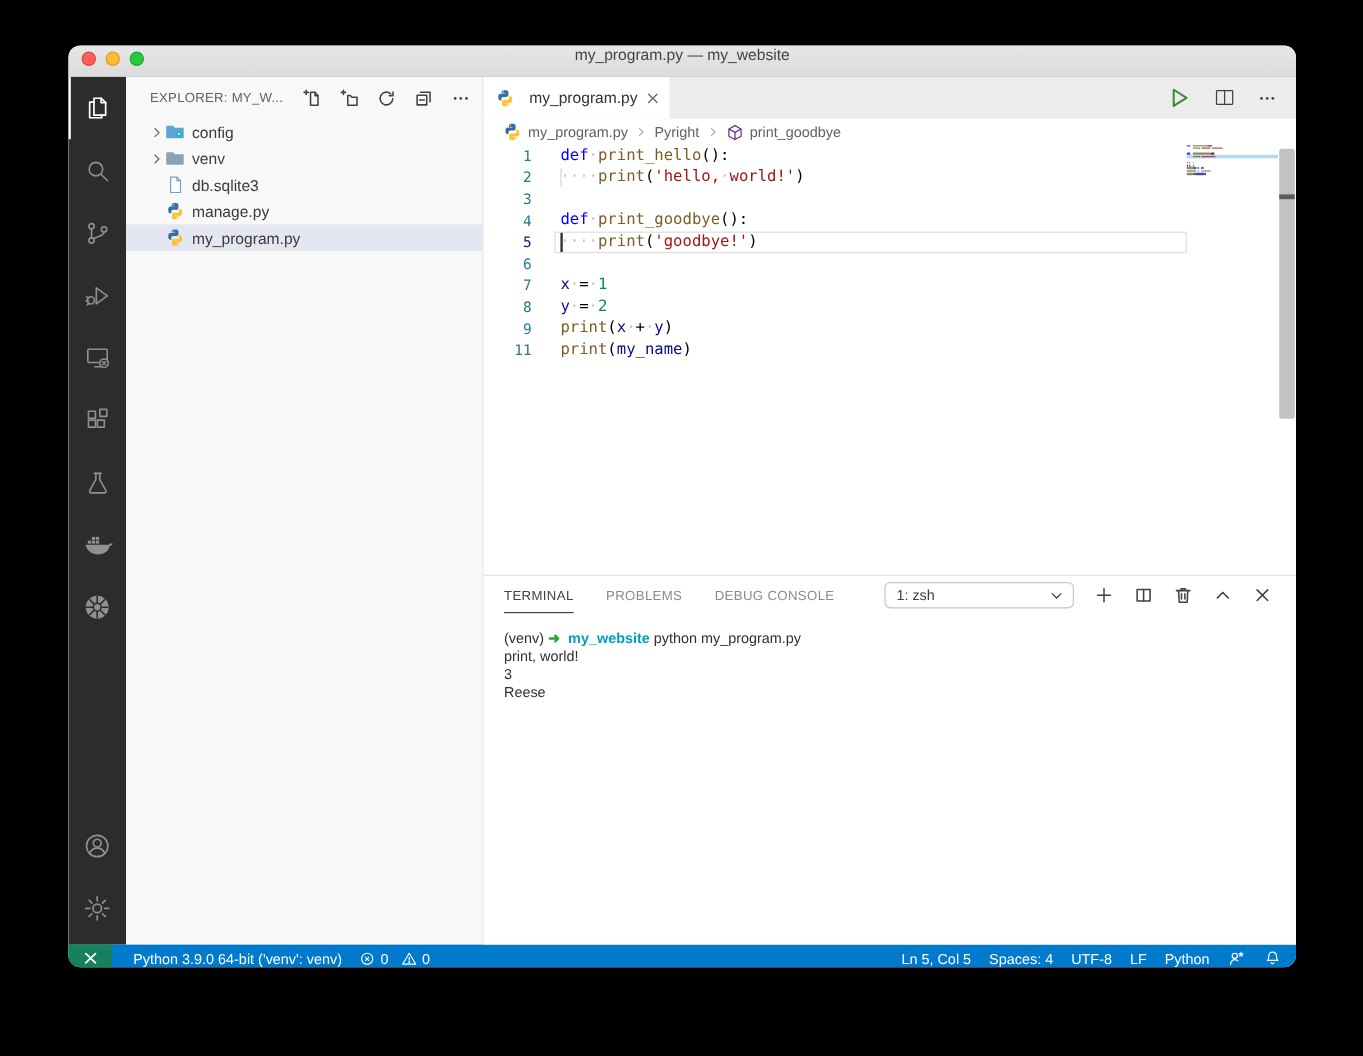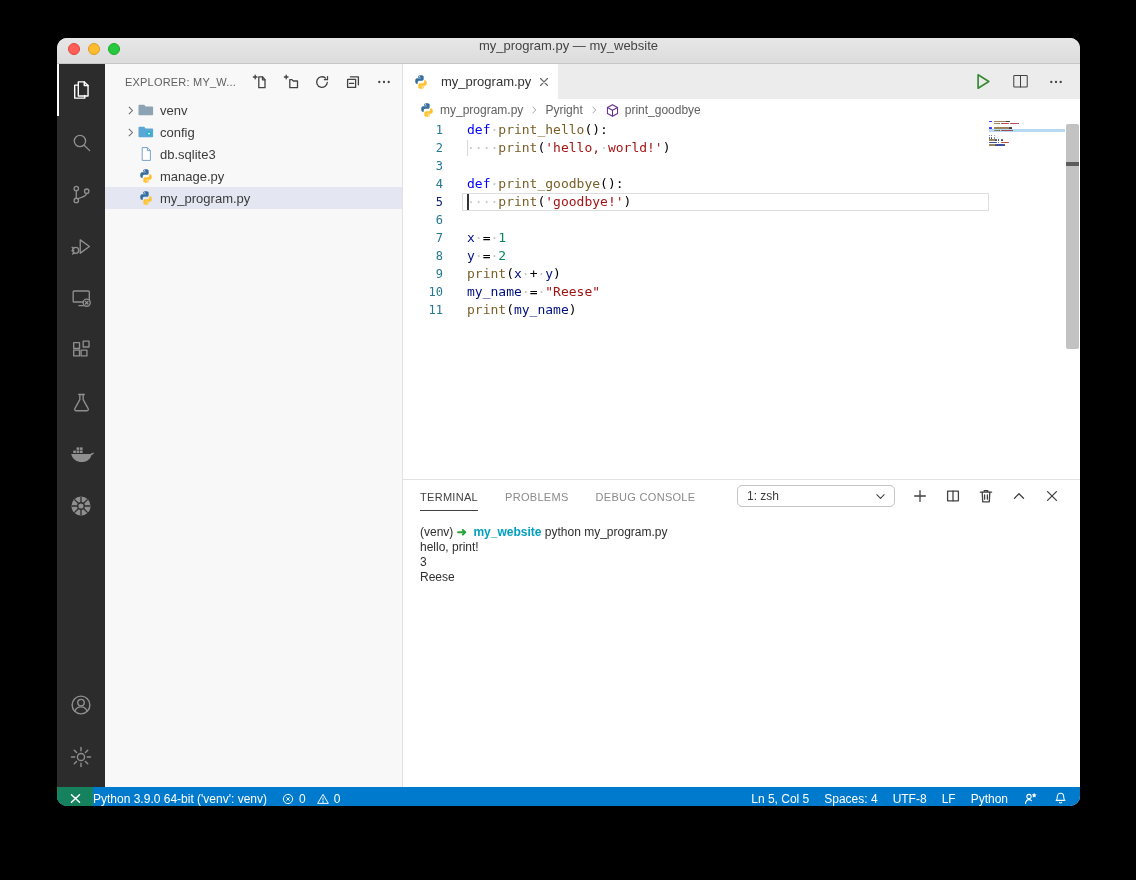--- a/index.html
+++ b/index.html
@@ -76,21 +76,21 @@
   .p-acts span{display:flex;cursor:pointer}
   .term{padding:13px 0 0 17px;font-family:Liberation Sans, sans-serif;font-size:12px;line-height:15px;color:#2f2f2f}
   .tline{white-space:pre}
   .tz-g{color:var(--term-green);font-weight:bold}
   .tz-c{color:var(--term-cyan);font-weight:bold}
   .tcur{display:inline-block;width:7px;height:13px;border:1.2px solid #3a3a3a;vertical-align:-2px;margin-left:1px}
   
   .statusbar{height:23px;background:var(--status-bg);display:flex;align-items:center;color:#fff;font-size:12px}
   .remote{width:36px;height:23px;background:var(--remote-bg);display:flex;align-items:center;justify-content:center;cursor:pointer}
   .st-item{display:flex;align-items:center;gap:4px;cursor:pointer;white-space:nowrap}
-  .st-left{display:flex;align-items:center;gap:14px;padding-left:0}
+  .st-left{display:flex;align-items:center;gap:14px;padding-left:18px}
   .st-right{margin-left:auto;display:flex;align-items:center;gap:15px;padding-right:12px}
   .probs{display:flex;align-items:center;gap:4px}
   .probs .ico{display:flex;margin-left:6px}
   .probs .ico:first-child{margin-left:0}
 </style>
 </head>
 <body>
 
 <div class="window">
 
@@ -257,39 +257,39 @@
       </div>
       <div>
           <div class="fitem">
             <span class="chev">
               <svg width="13" height="13" viewBox="0 0 16 16" stroke="#6b6b6b" fill="none" stroke-width="1.3">
                 <path d="M6 3.6L10.4 8 6 12.4"></path>
               </svg>
             </span>
             <span class="ficon">
               <svg width="16" height="16" viewBox="0 0 16 16">
-                <path fill="#8ba3b2" d="M1.3 2.8h4.9l1.5 1.7h6.6c.45 0 .8.36.8.8v7.1c0 .44-.35.8-.8.8H1.3a.8.8 0 0 1-.8-.8V3.6c0-.44.35-.8.8-.8z"></path>
-              </svg>
-            </span>
-            <span class="flabel">venv</span>
+                <path fill="#5aa7d6" d="M1.3 2.8h4.9l1.5 1.7h6.6c.45 0 .8.36.8.8v7.1c0 .44-.35.8-.8.8H1.3a.8.8 0 0 1-.8-.8V3.6c0-.44.35-.8.8-.8z"></path>
+                <circle cx="11" cy="9.6" r="2.5" fill="#27b3c9"></circle>
+                <circle cx="11" cy="9.6" r="0.9" fill="#fff"></circle>
+              </svg>
+            </span>
+            <span class="flabel">config</span>
           </div>
           <div class="fitem">
             <span class="chev">
               <svg width="13" height="13" viewBox="0 0 16 16" stroke="#6b6b6b" fill="none" stroke-width="1.3">
                 <path d="M6 3.6L10.4 8 6 12.4"></path>
               </svg>
             </span>
             <span class="ficon">
               <svg width="16" height="16" viewBox="0 0 16 16">
-                <path fill="#5aa7d6" d="M1.3 2.8h4.9l1.5 1.7h6.6c.45 0 .8.36.8.8v7.1c0 .44-.35.8-.8.8H1.3a.8.8 0 0 1-.8-.8V3.6c0-.44.35-.8.8-.8z"></path>
-                <circle cx="11" cy="9.6" r="2.5" fill="#27b3c9"></circle>
-                <circle cx="11" cy="9.6" r="0.9" fill="#fff"></circle>
-              </svg>
-            </span>
-            <span class="flabel">config</span>
+                <path fill="#8ba3b2" d="M1.3 2.8h4.9l1.5 1.7h6.6c.45 0 .8.36.8.8v7.1c0 .44-.35.8-.8.8H1.3a.8.8 0 0 1-.8-.8V3.6c0-.44.35-.8.8-.8z"></path>
+              </svg>
+            </span>
+            <span class="flabel">venv</span>
           </div>
           <div class="fitem">
             <span class="chev"></span>
             <span class="ficon">
               <svg width="16" height="16" viewBox="0 0 16 16">
                 <path d="M4.2 1.6h5.2l3 3v9.8h-8.2z" fill="#fff" stroke="#7aa1c4" stroke-width="1"></path>
                 <path d="M9.4 1.6v3h3" fill="none" stroke="#7aa1c4" stroke-width="1"></path>
               </svg>
             </span>
             <span class="flabel">db.sqlite3</span>
@@ -413,24 +413,20 @@
               <span class="gut">7</span>
               <span class="ctext"><span class="tk-var">x</span><span class="tk-ws">·</span><span class="tk-pl">=</span><span class="tk-ws">·</span><span class="tk-num">1</span></span>
             </div>
             <div class="crow">
               <span class="gut">8</span>
               <span class="ctext"><span class="tk-var">y</span><span class="tk-ws">·</span><span class="tk-pl">=</span><span class="tk-ws">·</span><span class="tk-num">2</span></span>
             </div>
             <div class="crow">
               <span class="gut">9</span>
               <span class="ctext"><span class="tk-fn">print</span><span class="tk-pl">(</span><span class="tk-var">x</span><span class="tk-ws">·</span><span class="tk-pl">+</span><span class="tk-ws">·</span><span class="tk-var">y</span><span class="tk-pl">)</span></span>
-            </div>
-            <div class="crow">
-              <span class="gut">10</span>
-              <span class="ctext"><span class="tk-var">my_name</span><span class="tk-ws">·</span><span class="tk-pl">=</span><span class="tk-ws">·</span><span class="tk-str">"Reese"</span></span>
             </div>
             <div class="crow">
               <span class="gut">11</span>
               <span class="ctext"><span class="tk-fn">print</span><span class="tk-pl">(</span><span class="tk-var">my_name</span><span class="tk-pl">)</span></span>
             </div>
           </div>
         <div class="minimap">
             <div class="mm-hl" style="top: 10px;"></div>
             <div class="mm-bar" style="left: 0px; top: 1.2px; width: 3.45px; background: rgb(0, 0, 255); opacity: 0.75;"></div>
             <div class="mm-bar" style="left: 4.6px; top: 1.2px; width: 12.65px; background: rgb(121, 94, 38); opacity: 0.75;"></div>
@@ -515,21 +511,21 @@
               </span>
               <span>
                 <svg width="16" height="16" viewBox="0 0 16 16" stroke="currentColor" fill="none" stroke-width="1.3" stroke-linecap="round" stroke-linejoin="round">
                   <path d="M3.6 3.6l8.8 8.8M12.4 3.6l-8.8 8.8"></path>
                 </svg>
               </span>
             </div>
         </div>
         <div class="term">
             <div class="tline"><span>(venv) </span><span class="tz-g">➜</span><span>  </span><span class="tz-c">my_website</span><span> python my_program.py</span></div>
-            <div class="tline"><span>hello, print!</span></div>
+            <div class="tline"><span>print, world!</span></div>
             <div class="tline"><span>3</span></div>
             <div class="tline"><span>Reese</span></div>
           </div>
       </div>
     </div>
   </div>
 
   <div class="statusbar">
     <div class="remote">
       <span style="display:flex">

